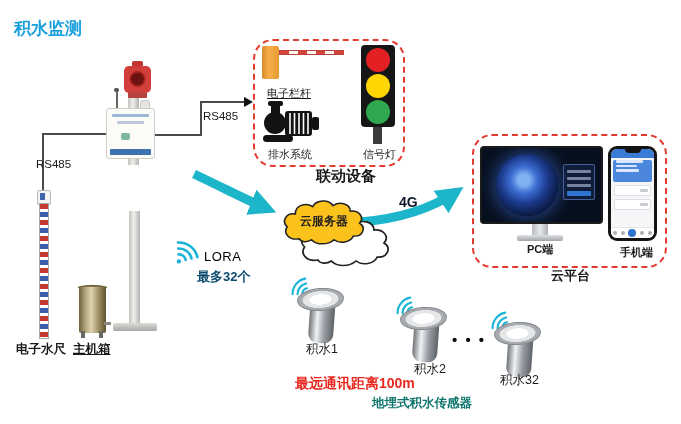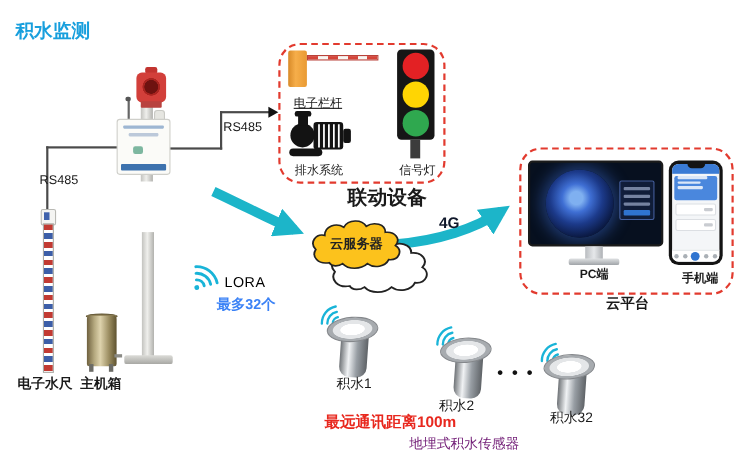--- a/index.html
+++ b/index.html
@@ -81,24 +81,24 @@
   .nav-dot.center{width:8px;height:8px;background:#2f74d0;}
   
   .sensor-disc{position:absolute;width:47px;height:23px;border-radius:50%;border:1px solid #85888c;box-sizing:border-box;
      background:radial-gradient(ellipse at center,#ffffff 0 34%,#e4e6e8 36% 55%,#a7abaf 58% 76%,#d5d8db 78% 100%);}
   .sensor-body{position:absolute;width:25px;height:38px;border-radius:0 0 9px 9px;
      background:linear-gradient(90deg,#6f7377,#f0f2f4 32%,#989ea4 62%,#5f6367);}
   .sensor-lbl{font-size:12.5px;color:#1a1a1a;}
   #ellipsis{left:452px;top:331px;font-size:15px;font-weight:bold;letter-spacing:2px;color:#111;}
   
   #lora-text{left:204px;top:249px;font-size:13px;color:#000000;letter-spacing:0.5px;}
-  #lora-max{left:197px;top:268px;font-size:13px;font-weight:bold;color:#3b82f6;}
+  #lora-max{left:197px;top:268px;font-size:13px;font-weight:bold;color:#0c4a6e;}
   #g4-text{left:399px;top:194px;font-size:14px;font-weight:bold;color:#0f172a;}
   #max-dist{left:295px;top:375px;font-size:14px;font-weight:bold;color:#e8281e;}
-  #sensor-type{left:372px;top:395px;font-size:12.5px;font-weight:normal;color:#701a75;}
+  #sensor-type{left:372px;top:395px;font-size:12.5px;font-weight:bold;color:#0f766e;}
 </style>
 </head>
 <body>
 
 <div id="canvas">
 
   <div class="abs" id="title">积水监测</div>
 
   <div class="abs wire" style="left:42px;top:133px;width:65px;height:2px;"></div>
   <div class="abs wire" style="left:42px;top:133px;width:2px;height:59px;"></div>
@@ -133,21 +133,21 @@
     <div id="ruler-head-mark"></div>
   </div>
   <div class="abs" id="ruler-body"></div>
   <div class="abs lbl lbl-b" style="left:16px;top:341px;font-size:12.5px;">电子水尺</div>
 
   <div class="abs" id="cabinet-rim"></div>
   <div class="abs" id="cabinet"></div>
   <div class="abs cab-leg" style="left:81px;top:331px;"></div>
   <div class="abs cab-leg" style="left:99px;top:331px;"></div>
   <div class="abs" id="cab-spout"></div>
-  <div class="abs lbl lbl-b" style="left:73px;top:341px;font-size:12.5px;">主机箱</div>
+  <div class="abs lbl lbl-b" style="left:73px;top:341px;font-size:12.5px;text-decoration:underline;">主机箱</div>
 
   <div class="abs dashed-box" style="left:253px;top:39px;width:148px;height:124px;"></div>
 
   <div class="abs" id="barrier-post"></div>
   <div class="abs" id="barrier-arm"></div>
   <div class="abs lbl" style="left:267px;top:86px;text-decoration:underline;">电子栏杆</div>
 
   <svg class="abs" style="left:262px;top:101px;" width="62" height="45" viewBox="0 0 62 45">
     <rect x="23" y="10" width="27" height="25" rx="3" fill="#131313"></rect>
     <path d="M28,12V33 M32.5,12V33 M37,12V33 M41.5,12V33 M46,12V33" stroke="#fff" stroke-width="1.6"></path>
@@ -160,21 +160,21 @@
   <div class="abs lbl" style="left:268px;top:147px;">排水系统</div>
 
   <div class="abs" id="tl-body">
     <div class="tl-circle" id="tl-red"></div>
     <div class="tl-circle" id="tl-yellow"></div>
     <div class="tl-circle" id="tl-green"></div>
   </div>
   <div class="abs" id="tl-stem"></div>
   <div class="abs lbl" style="left:363px;top:147px;">信号灯</div>
 
-  <div class="abs lbl lbl-b" style="left:316px;top:167px;font-size:18px;">联动设备</div>
+  <div class="abs lbl lbl-b" style="left:316px;top:167px;font-size:15px;">联动设备</div>
 
   <svg class="abs" style="left:188px;top:168px;" width="106" height="58" viewBox="0 0 106 58">
     <defs>
       <marker id="ah1" markerWidth="3" markerHeight="3" refX="2" refY="1.5" orient="auto">
         <path d="M0,0 L3,1.5 L0,3 Z" fill="#1cb5c9"></path>
       </marker>
     </defs>
     <path d="M6,6 C40,22 58,32 80,41" fill="none" stroke="#1cb5c9" stroke-width="9" marker-end="url(#ah1)"></path>
   </svg>
 
@@ -263,21 +263,21 @@
   <svg class="abs" style="left:391px;top:290px;transform:scaleX(-1) rotate(6deg);" width="26" height="28" viewBox="0 0 30 34">
     <g fill="none" stroke="#19b4d8" stroke-width="2.6" stroke-linecap="round">
       <path d="M5.6,22.0 A7,7 0 0 1 11.9,28.4"></path>
       <path d="M6.1,16.1 A13,13 0 0 1 17.9,27.9"></path>
       <path d="M6.7,10.1 A19,19 0 0 1 23.9,27.3"></path>
     </g>
     <circle cx="5" cy="29" r="2.2" fill="#19b4d8"></circle>
   </svg>
   <div class="abs sensor-body" style="left:413px;top:324px;transform:rotate(4deg);"></div>
   <div class="abs sensor-disc" style="left:400px;top:307px;transform:rotate(-4deg);"></div>
-  <div class="abs sensor-lbl" style="left:399px;top:361px;">积水2</div>
+  <div class="abs sensor-lbl" style="left:414px;top:361px;">积水2</div>
 
   <div class="abs" id="ellipsis">• • •</div>
 
   <svg class="abs" style="left:486px;top:305px;transform:scaleX(-1) rotate(6deg);" width="26" height="28" viewBox="0 0 30 34">
     <g fill="none" stroke="#19b4d8" stroke-width="2.6" stroke-linecap="round">
       <path d="M5.6,22.0 A7,7 0 0 1 11.9,28.4"></path>
       <path d="M6.1,16.1 A13,13 0 0 1 17.9,27.9"></path>
       <path d="M6.7,10.1 A19,19 0 0 1 23.9,27.3"></path>
     </g>
     <circle cx="5" cy="29" r="2.2" fill="#19b4d8"></circle>

